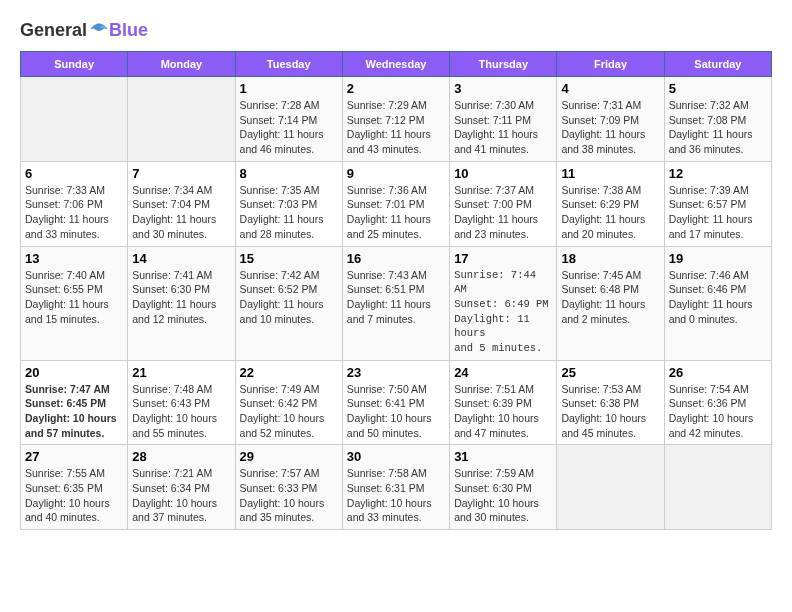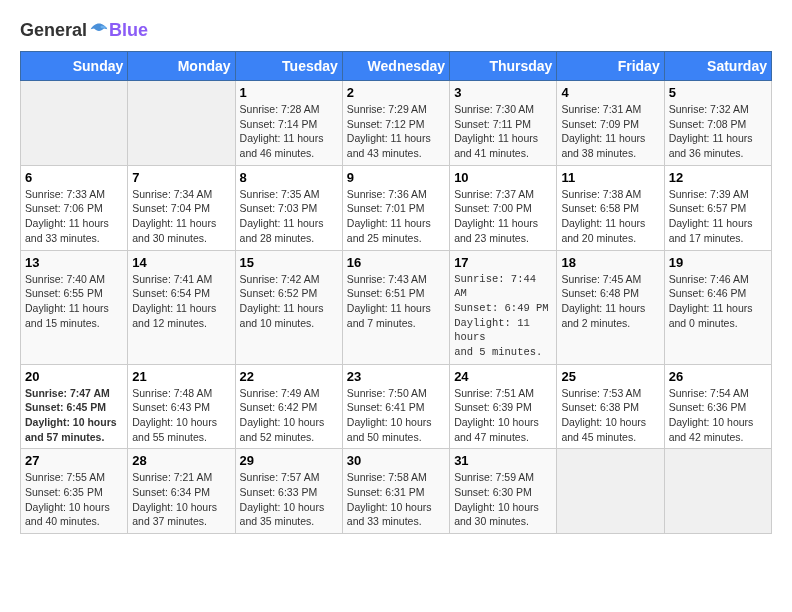--- a/index.html
+++ b/index.html
@@ -51,26 +51,26 @@
     .location {
       font-size: 14px;
       color: #555;
     }
     .calendar {
       width: 100%;
       border-collapse: collapse;
       font-size: 11px;
     }
     .calendar th {
-      background: #3b82f6;
+      background: #8b5cf6;
       color: #fff;
       padding: 6px 4px;
-      text-align: right;
-      font-weight: bold;
-      font-size: 14px;
+      text-align: center;
+      font-weight: bold;
+      font-size: 11px;
       border: 1px solid #3a6aa5;
     }
     .calendar td {
       border: 1px solid #ccc;
       vertical-align: top;
       padding: 4px;
       width: 107px;
       min-height: 80px;
       background: #fff;
     }
@@ -196,21 +196,21 @@
         <td>
           <span class="day-num">10</span>
           <div class="day-info" style="white-space: pre-line;">Sunrise: 7:37 AM
 Sunset: 7:00 PM
 Daylight: 11 hours
 and 23 minutes.</div>
         </td>
         <td>
           <span class="day-num">11</span>
           <div class="day-info" style="white-space: pre-line;">Sunrise: 7:38 AM
-Sunset: 6:58 PM
+Sunset: 6:29 PM
 Daylight: 11 hours
 and 20 minutes.</div>
         </td>
         <td>
           <span class="day-num">12</span>
           <div class="day-info" style="white-space: pre-line;">Sunrise: 7:39 AM
 Sunset: 6:57 PM
 Daylight: 11 hours
 and 17 minutes.</div>
         </td>
@@ -219,21 +219,21 @@
         <td>
           <span class="day-num">13</span>
           <div class="day-info" style="white-space: pre-line;">Sunrise: 7:40 AM
 Sunset: 6:55 PM
 Daylight: 11 hours
 and 15 minutes.</div>
         </td>
         <td>
           <span class="day-num">14</span>
           <div class="day-info" style="white-space: pre-line;">Sunrise: 7:41 AM
-Sunset: 6:54 PM
+Sunset: 6:30 PM
 Daylight: 11 hours
 and 12 minutes.</div>
         </td>
         <td>
           <span class="day-num">15</span>
           <div class="day-info" style="white-space: pre-line;">Sunrise: 7:42 AM
 Sunset: 6:52 PM
 Daylight: 11 hours
 and 10 minutes.</div>
         </td>

